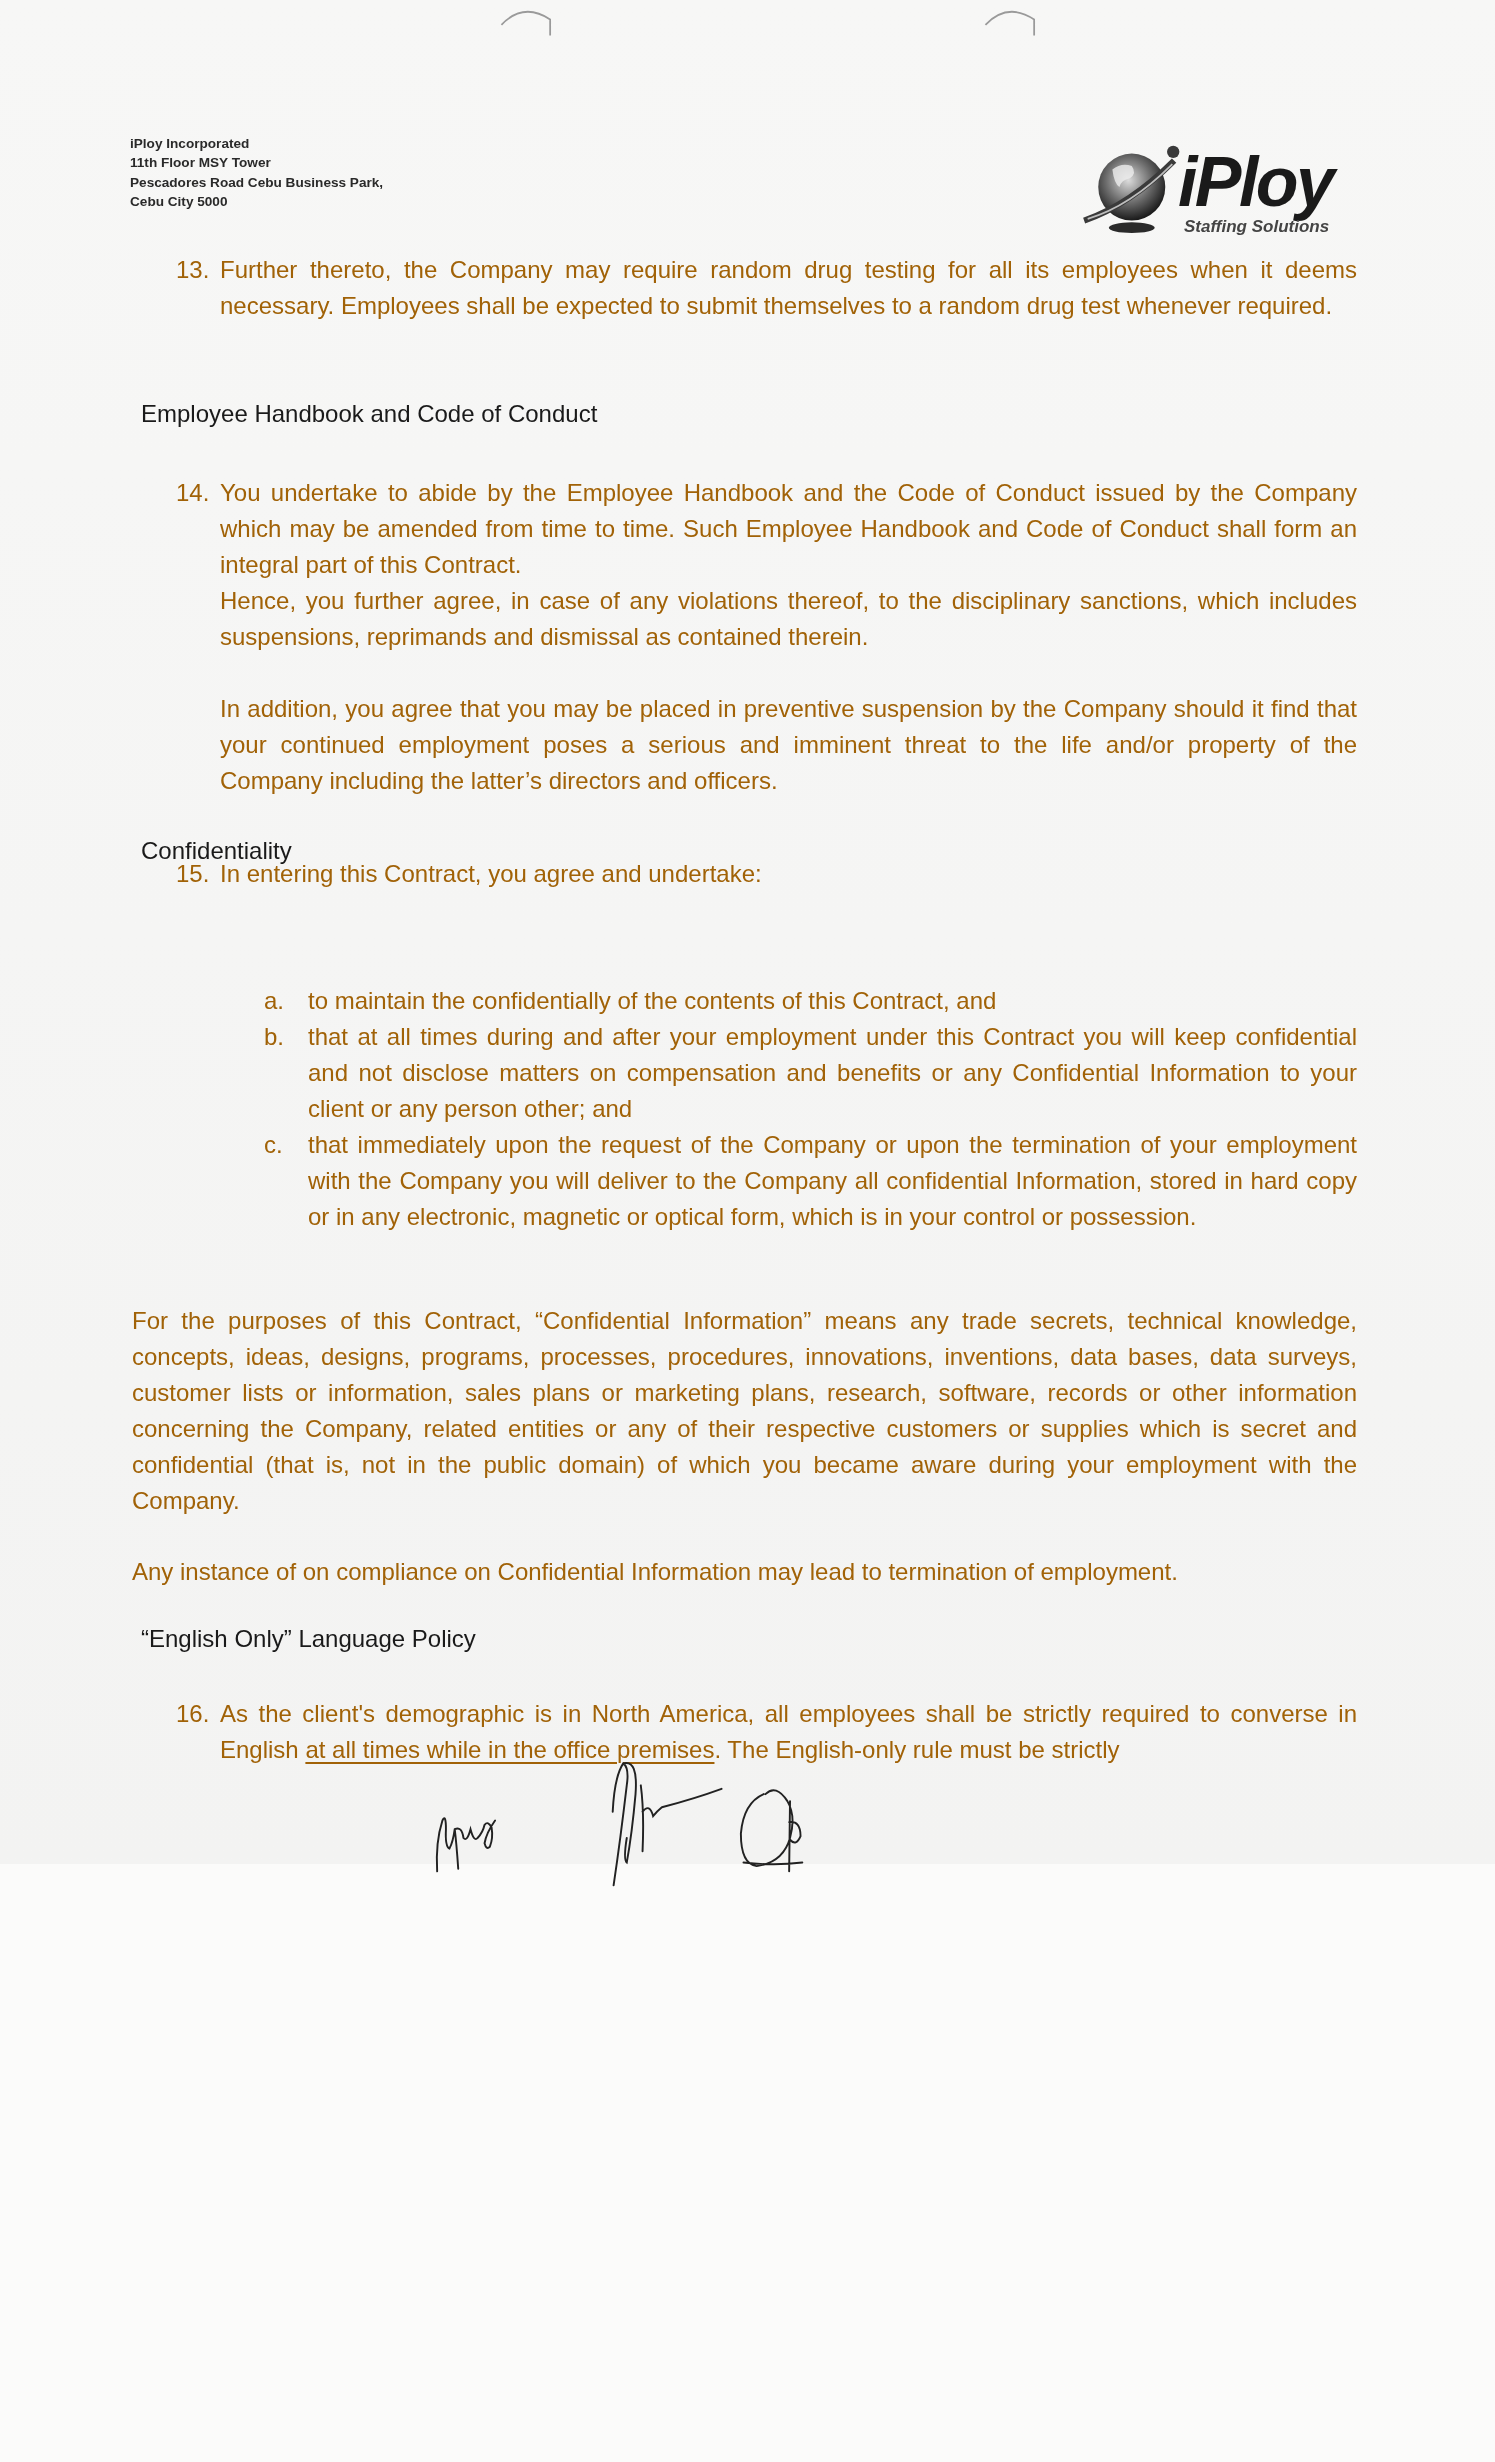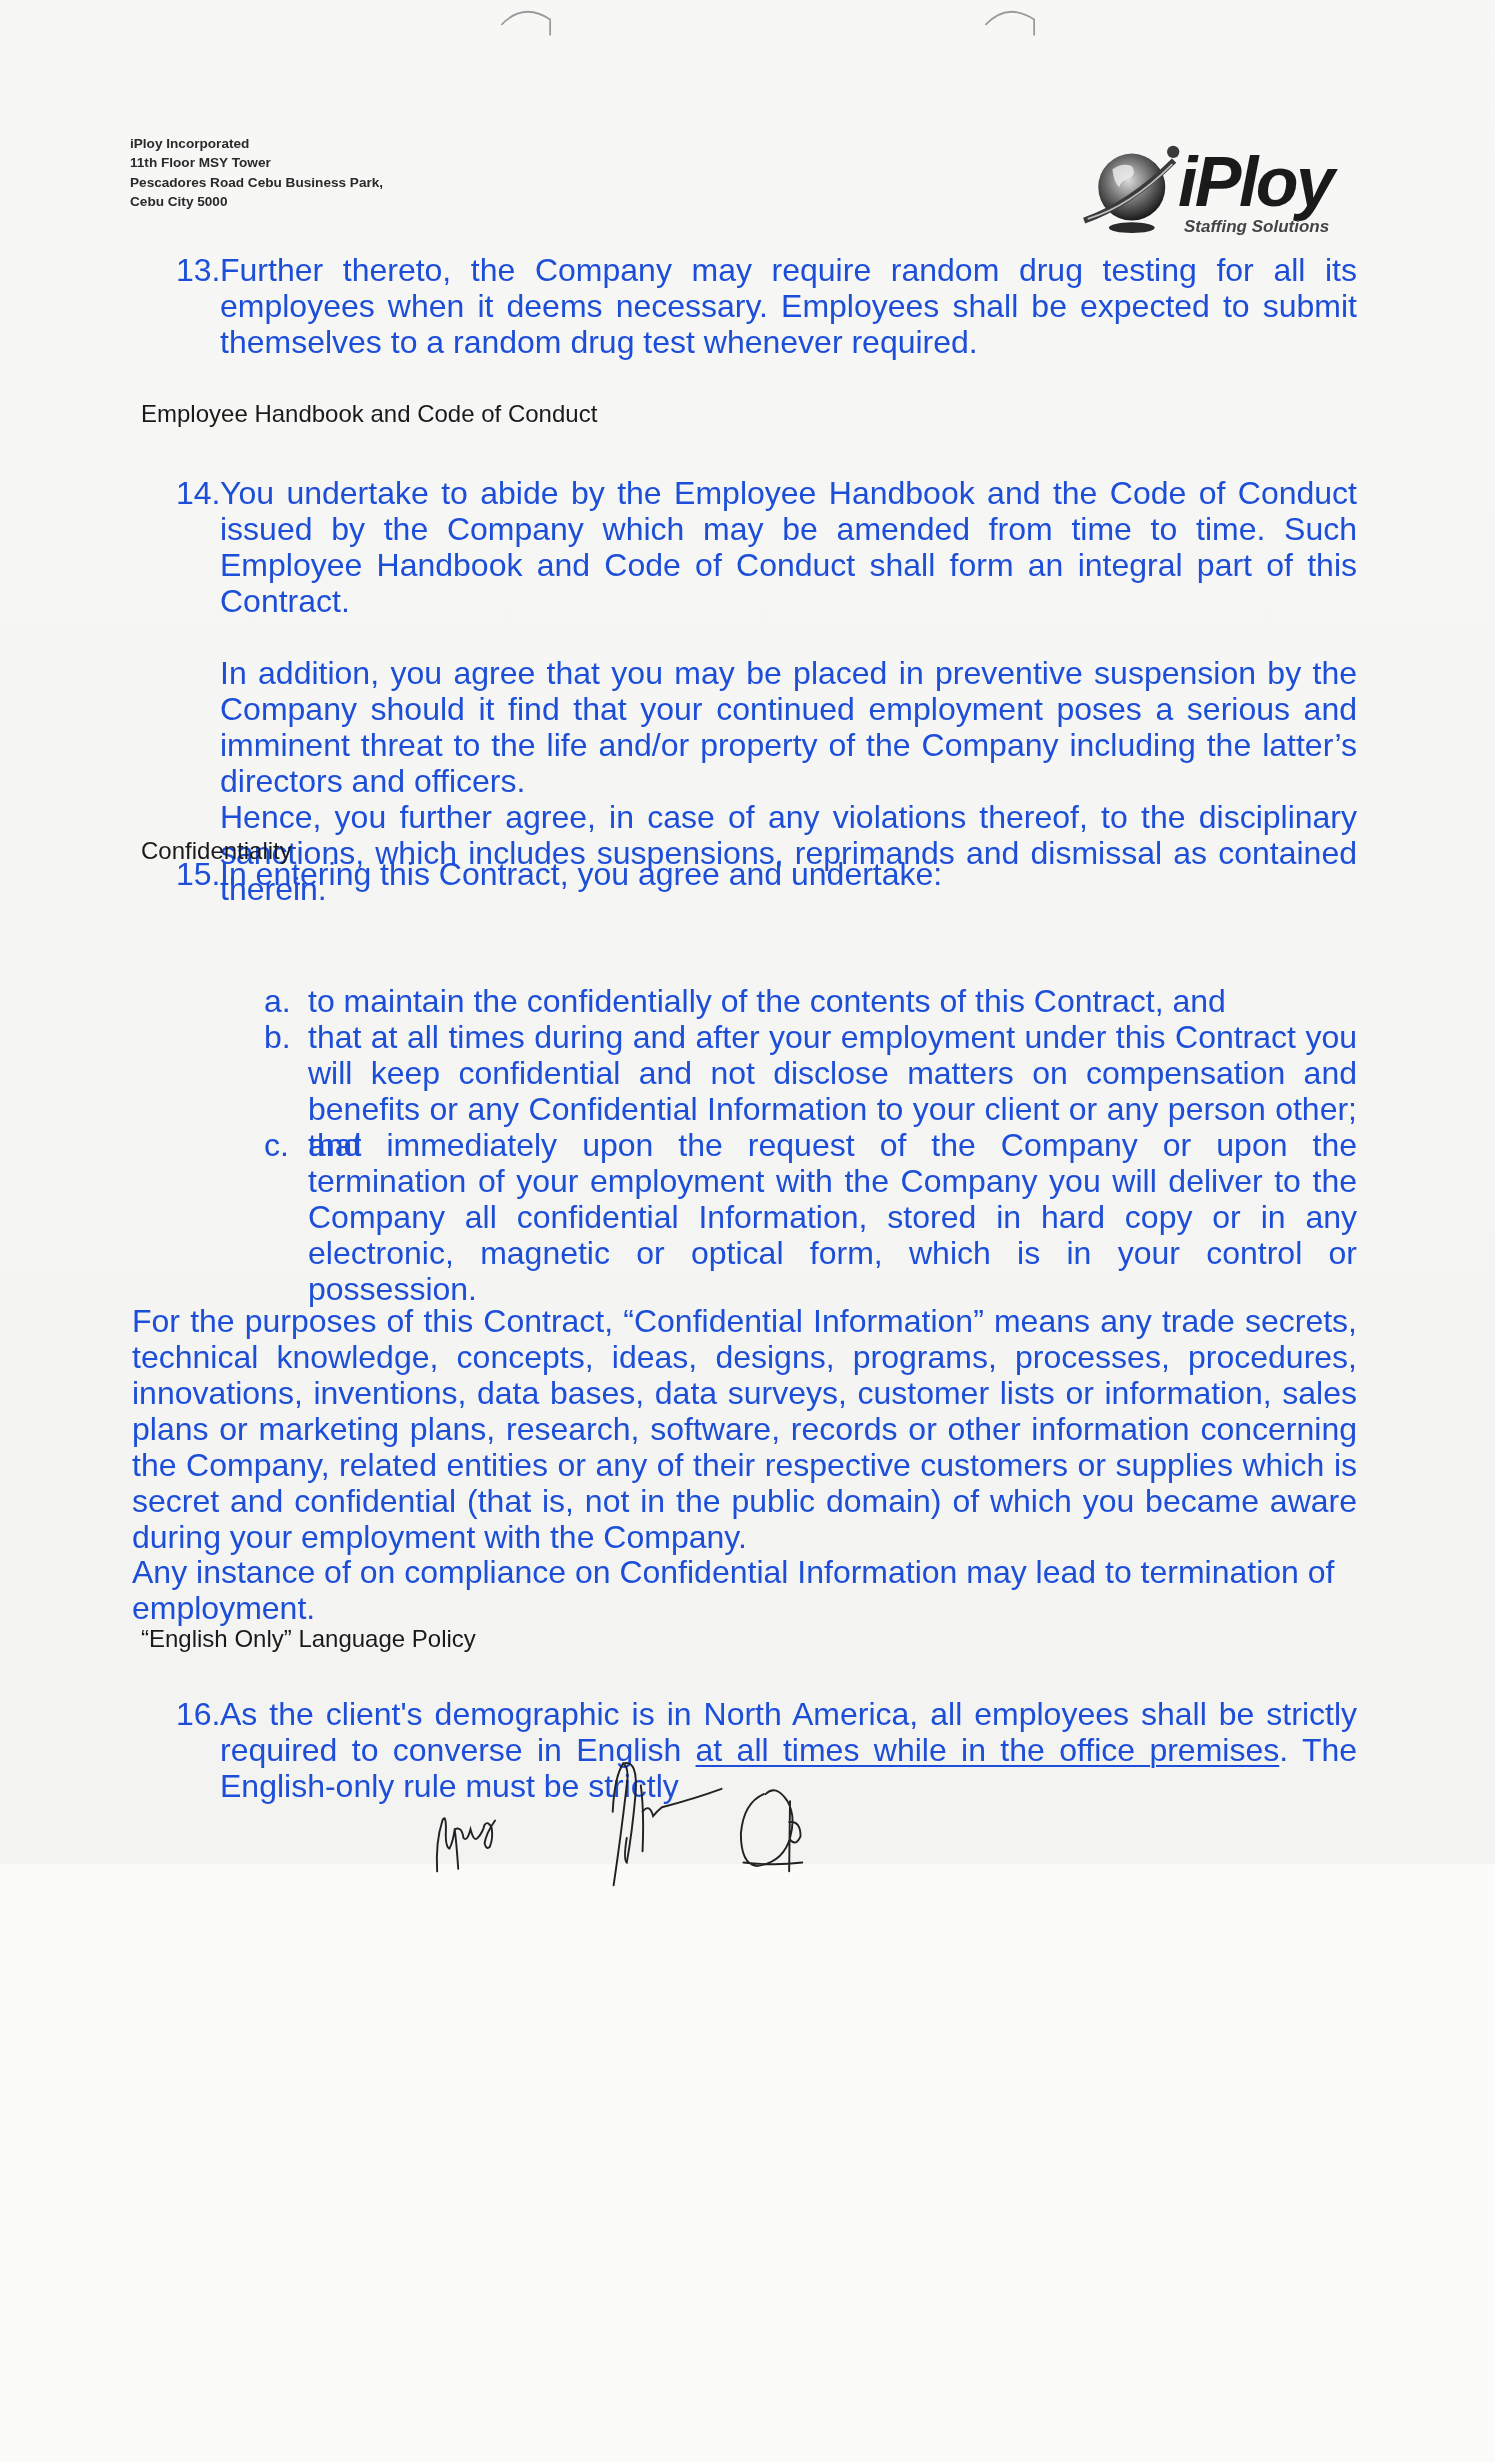--- a/index.html
+++ b/index.html
@@ -30,21 +30,21 @@
     .logo .wordmark {
       position: absolute; left: 101px; top: 3.5px;
       font-size: 70px; font-weight: bold; font-style: italic; letter-spacing: -2.6px;
       color: #1a1a1a; line-height: 70px;
     }
     .logo .tagline {
       position: absolute; left: 107px; top: 74px;
       font-size: 17px; font-weight: bold; font-style: italic; color: #444;
     }
 
-    .body-text { font-size: 32px; line-height: 36px; color: #1d4ed8; }
+    .body-text { font-size: 24px; line-height: 36px; color: #a16207; }
     .block { position: absolute; }
     .justify { text-align: justify; text-align-last: left; }
 
     .num-item { position: absolute; left: 176px; width: 1181px; }
     .num-item .num { position: absolute; left: 0; top: 0; }
     .num-item .txt { margin-left: 44px; }
 
     .heading { position: absolute; left: 132px; font-size: 24px; color: #1a1a1a; margin-left: 9px; }
 
     .sub-item { position: absolute; left: 264px; width: 1093px; }
@@ -99,22 +99,22 @@
   <div class="num-item body-text" style="top:252px;">
     <span class="num">13.</span>
     <div class="txt justify">Further thereto, the Company may require random drug testing for all its employees when it deems necessary.  Employees shall be expected to submit themselves to a random drug test whenever required.</div>
   </div>
 
   <div class="heading" style="top:400px;">Employee Handbook and Code of Conduct</div>
 
   <div class="num-item body-text" style="top:475px;">
     <span class="num">14.</span>
     <div class="txt justify">You undertake to abide by the Employee Handbook and the Code of Conduct issued by the Company which may be amended from time to time. Such Employee Handbook and Code of Conduct shall form an integral part of this Contract.</div>
+    <div class="txt justify">Hence, you further agree, in case of any violations thereof, to the disciplinary sanctions, which includes suspensions, reprimands and dismissal as contained therein.</div>
     <div class="txt justify" style="margin-top:36px;">In addition, you agree that you may be placed in preventive suspension by the Company should it find that your continued employment poses a serious and imminent threat to the life and/or property of the Company including the latter’s directors and officers.</div>
-    <div class="txt justify">Hence, you further agree, in case of any violations thereof, to the disciplinary sanctions, which includes suspensions, reprimands and dismissal as contained therein.</div>
   </div>
 
   <div class="heading" style="top:837px;text-align:center;">Confidentiality</div>
 
   <div class="num-item body-text" style="top:856px;">
     <span class="num">15.</span>
     <div class="txt">In entering this Contract, you agree and undertake:</div>
   </div>
 
   <div class="sub-item body-text" style="top:983px;">

